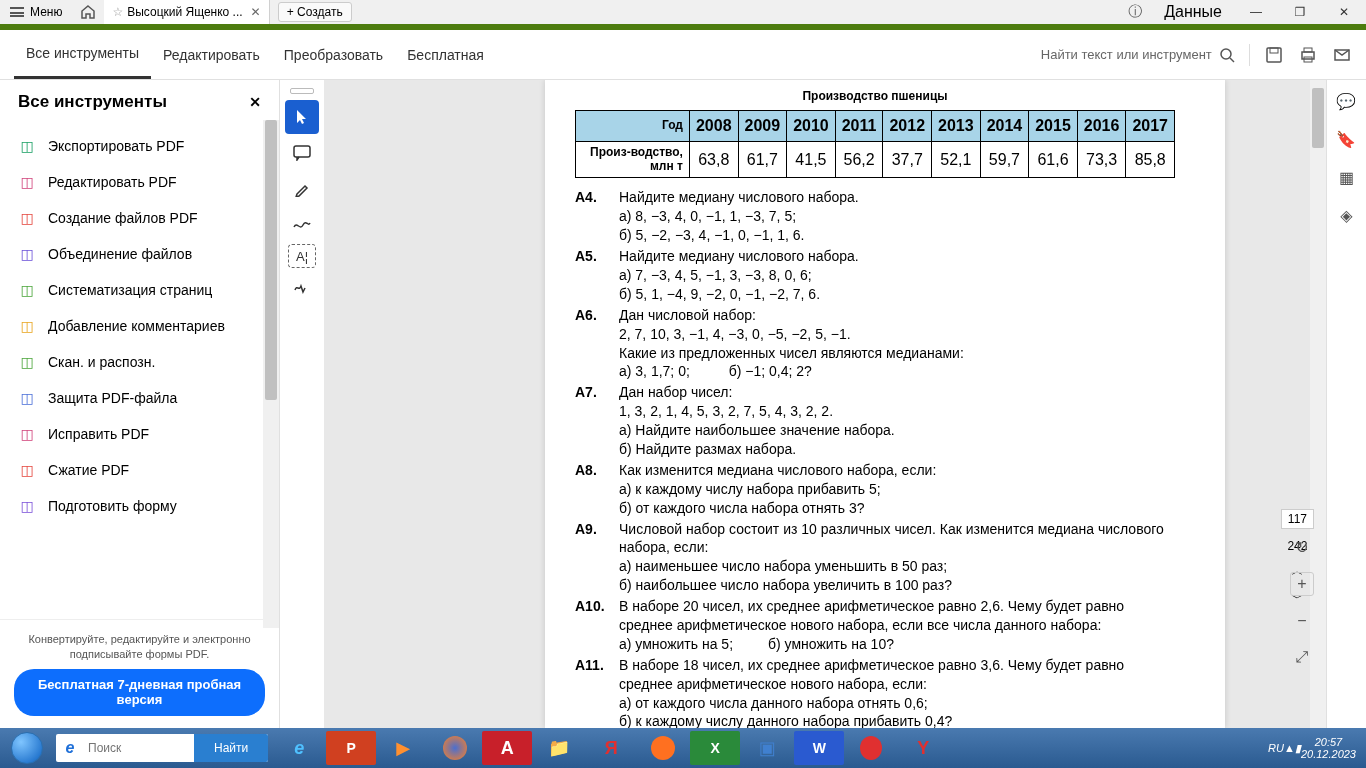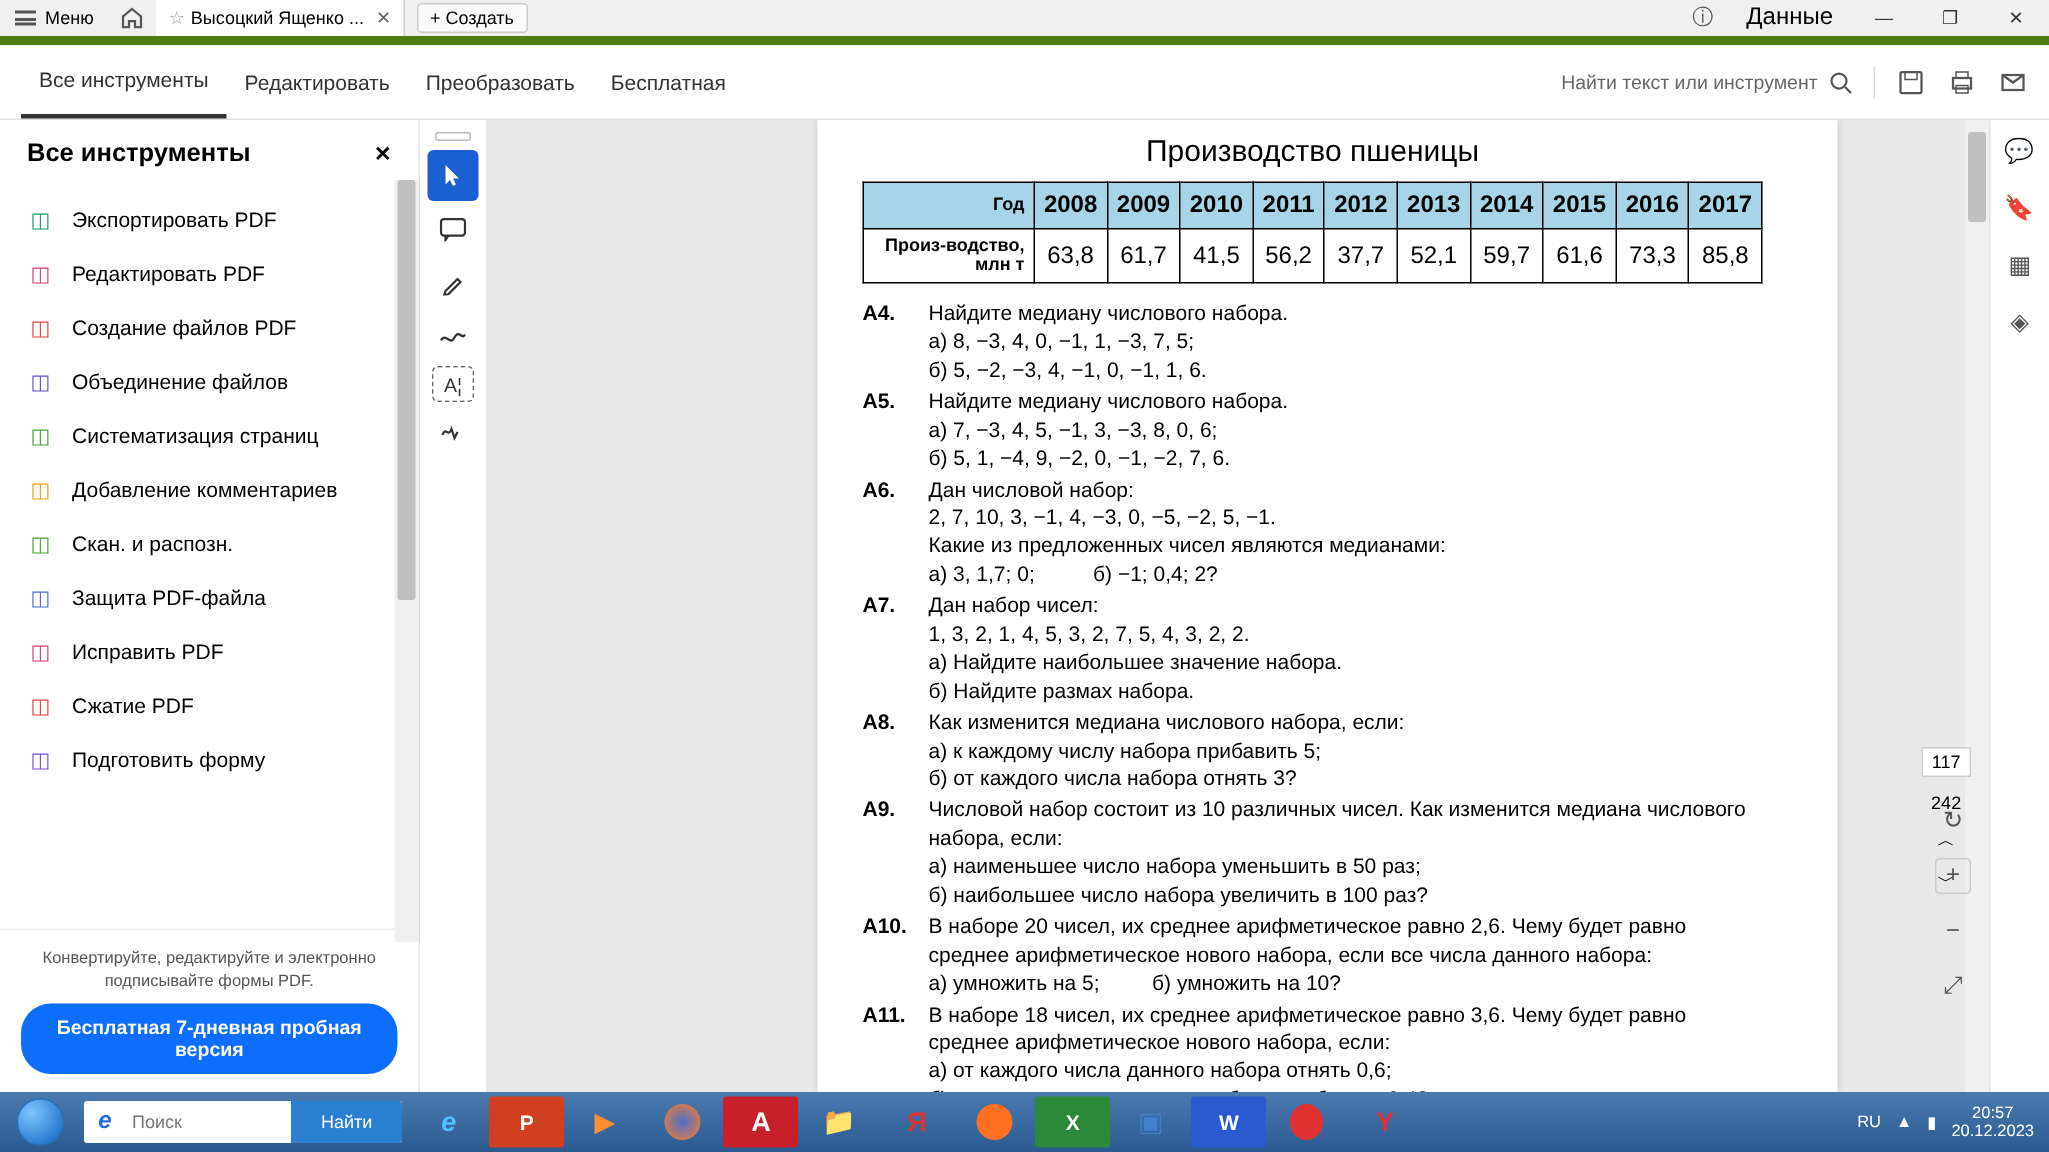--- a/index.html
+++ b/index.html
@@ -36,44 +36,44 @@
 .sidebar-scroll{position:absolute;right:0;top:40px;bottom:100px;width:16px;background:#f0f0f0;}
 .sidebar-thumb{position:absolute;left:2px;right:2px;top:0;height:280px;background:#c0c0c0;border-radius:2px;}
 .doc-toolbar{width:44px;padding-top:8px;display:flex;flex-direction:column;align-items:center;gap:2px;background:#fff;}
 .dtool{width:34px;height:34px;display:flex;align-items:center;justify-content:center;border-radius:4px;cursor:pointer;font-size:16px;color:#333;}
 .dtool.active{background:#1a5fd0;color:#fff;}
 .dtool-handle{width:24px;height:6px;border:1px solid #bbb;border-radius:2px;margin-bottom:4px;}
 .doc-view{flex:1;background:#e8e8e8;display:flex;justify-content:center;overflow:hidden;position:relative;}
 .doc-scroll{position:absolute;right:0;top:0;bottom:0;width:16px;background:#f0f0f0;}
 .doc-thumb{position:absolute;left:2px;right:2px;top:8px;height:60px;background:#c0c0c0;border-radius:2px;}
 .page{width:680px;background:#fff;box-shadow:0 0 6px rgba(0,0,0,0.15);padding:8px 50px 20px 30px;font-family:"Times New Roman",serif;font-size:14px;line-height:1.35;color:#000;margin-left:120px;}
-.page-title{text-align:center;font-weight:400;margin-bottom:6px;font-size:20px;}
+.page-title{text-align:center;font-weight:700;margin-bottom:6px;font-size:12px;}
 table.wheat{border-collapse:collapse;width:100%;margin-bottom:10px;}
 table.wheat th,table.wheat td{border:1.5px solid #000;padding:4px 6px;text-align:center;font-size:16px;}
 table.wheat th{background:#a8d4e8;font-weight:700;}
 table.wheat .rowhead{font-weight:700;font-size:12px;line-height:1.15;text-align:right;}
 .task{display:flex;margin-bottom:2px;}
 .task-num{font-weight:700;width:44px;flex-shrink:0;}
 .task-body{flex:1;}
 .task-body div{margin:0;}
 .rside{width:40px;border-left:1px solid #e0e0e0;display:flex;flex-direction:column;align-items:center;padding-top:10px;gap:16px;}
 .ricon{width:22px;height:22px;display:flex;align-items:center;justify-content:center;color:#555;font-size:16px;cursor:pointer;}
-.page-info{position:absolute;right:52px;top:418px;display:flex;flex-direction:column;align-items:center;gap:10px;font-size:12px;}
+.page-info{position:absolute;right:52px;top:429px;display:flex;flex-direction:column;align-items:center;gap:10px;font-size:12px;}
 .page-box{border:1px solid #ccc;padding:2px 6px;background:#fff;}
 .page-nav{position:absolute;right:52px;bottom:60px;display:flex;flex-direction:column;align-items:center;gap:14px;}
 .taskbar{position:absolute;bottom:0;left:0;right:0;height:40px;background:linear-gradient(#4a7ab0,#2a5a90);display:flex;align-items:center;}
 .start{width:54px;height:100%;display:flex;align-items:center;justify-content:center;}
 .orb{width:32px;height:32px;border-radius:50%;background:radial-gradient(circle at 30% 30%,#7fc5ff,#0a5fc0);border:1px solid #2a6fb0;}
 .tb-search{height:28px;display:flex;align-items:center;background:#fff;border-radius:2px;margin-left:2px;overflow:hidden;}
 .tb-search .eicon{width:28px;display:flex;align-items:center;justify-content:center;color:#1e6fd8;font-weight:700;font-style:italic;}
 .tb-search input{border:none;outline:none;width:110px;font-size:12px;padding:0 4px;}
 .tb-search .find{background:#2a7fd0;color:#fff;padding:0 20px;height:100%;display:flex;align-items:center;font-size:12px;}
 .tb-apps{display:flex;height:100%;align-items:center;margin-left:6px;gap:2px;}
 .tb-app{width:50px;height:34px;display:flex;align-items:center;justify-content:center;border-radius:2px;font-size:18px;}
-.tray{margin-left:auto;display:flex;align-items:center;height:100%;padding-right:10px;gap:10px;color:#fff;font-size:11px;}
+.tray{margin-left:auto;display:flex;align-items:center;height:100%;padding-right:10px;color:#fff;font-size:11px;font-style:italic;}
 .clock{text-align:center;line-height:1.1;}
 svg{display:block;}
 </style>
 </head>
 <body>
 
 <div class="titlebar">
   <div class="menu-btn">
       <span class="burger"></span>
       <span>Меню</span>

